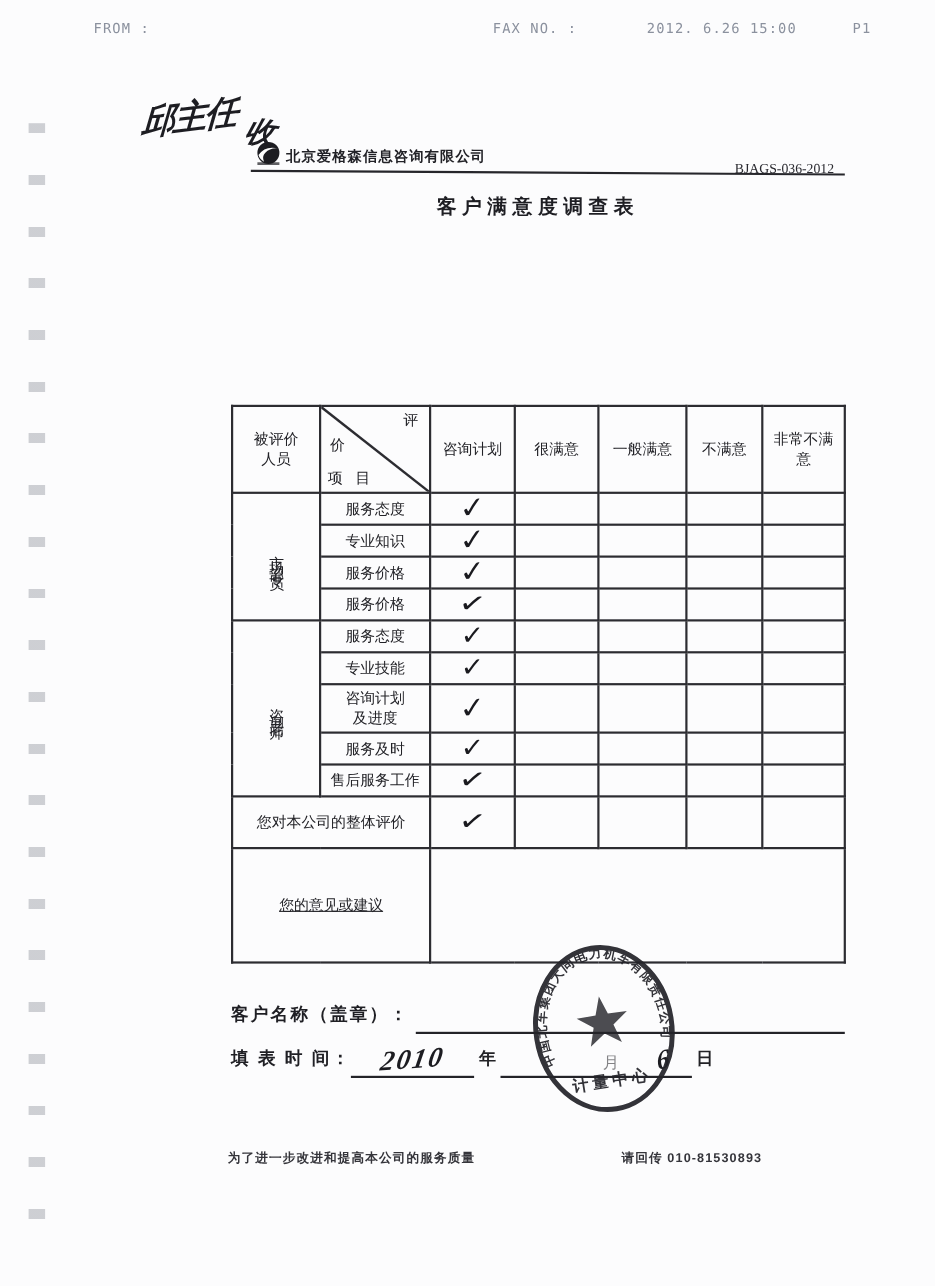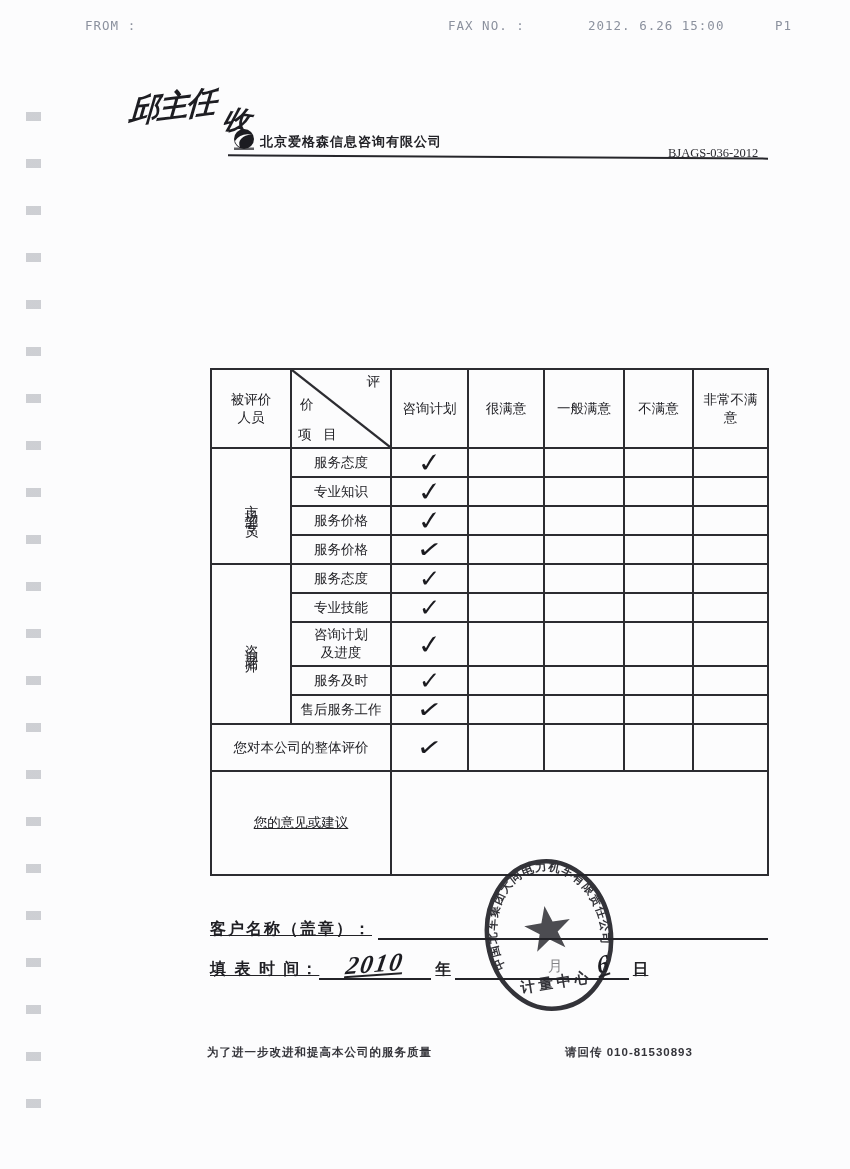--- a/index.html
+++ b/index.html
@@ -72,21 +72,21 @@
   .corner .c-eval{position:absolute;top:3px;right:10px;font-size:13.5px;}
   .corner .c-mid{position:absolute;left:8px;top:26px;font-size:13.5px;}
   .corner .c-item{position:absolute;left:6px;bottom:3px;font-size:13.5px;letter-spacing:4px;}
   .check{display:inline-block;font-size:25px;color:#1a1a1f;line-height:1;}
   .ck-bold{font-weight:800;transform:rotate(-6deg) scale(1.15,1.05);}
   .ck-norm{font-weight:600;transform:rotate(2deg);}
   .ck-light{font-weight:400;transform:rotate(8deg) scaleX(1.2);}
   td.sug-label{font-size:14px;}
 
   
-  .sig-row{position:absolute;left:210px;display:flex;align-items:flex-end;text-decoration:underline;}
+  .sig-row{position:absolute;left:210px;display:flex;align-items:flex-start;}
   .sig-label{font-size:16px;font-weight:700;letter-spacing:2px;color:#1f1f24;white-space:nowrap;}
   .u{border-bottom:2px solid #232328;display:inline-flex;align-items:flex-end;justify-content:center;height:26px;}
   .row-name{top:912px;width:558px;}
   .row-name .u{flex:1;margin-left:6px;}
   .row-date{top:952px;width:558px;}
   .hand{
     font-family:"Liberation Serif","DejaVu Serif",serif;font-style:italic;font-weight:700;color:#1c1c21;
   }
   .hand-year{font-size:25px;transform:rotate(-4deg) skewX(-14deg);letter-spacing:2px;}
   .hand-day{font-size:24px;transform:rotate(-18deg) skewX(-10deg);}
@@ -123,20 +123,21 @@
 
   <svg class="logo" viewBox="0 0 24 24">
     <circle cx="12" cy="11" r="10" fill="#1c1c21"></circle>
     <path d="M3,13 Q9,4 21,7 Q14,6 9,11 Q6,14 8,19 Q4,17 3,13 Z" fill="#fdfdfd"></path>
     <rect x="2" y="19.5" width="20" height="2.5" fill="#1c1c21" opacity=".7"></rect>
   </svg>
   <div class="lh-company">北京爱格森信息咨询有限公司</div>
   <div class="lh-rule"></div>
   <div class="lh-docno">BJAGS-036-2012</div>
 
+  <div class="doc-title">客户满意度调查表</div>
 
   <table class="survey">
     <colgroup>
       <col style="width:80px">
         <col style="width:100px">
         <col style="width:77px">
       <col style="width:76px">
         <col style="width:80px">
         <col style="width:69px">
         <col style="width:75px">

